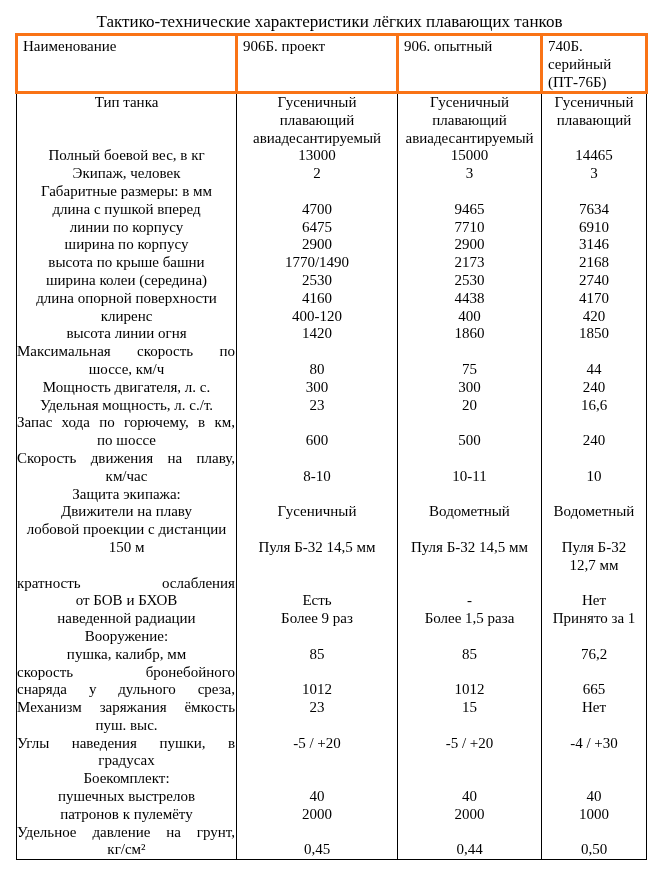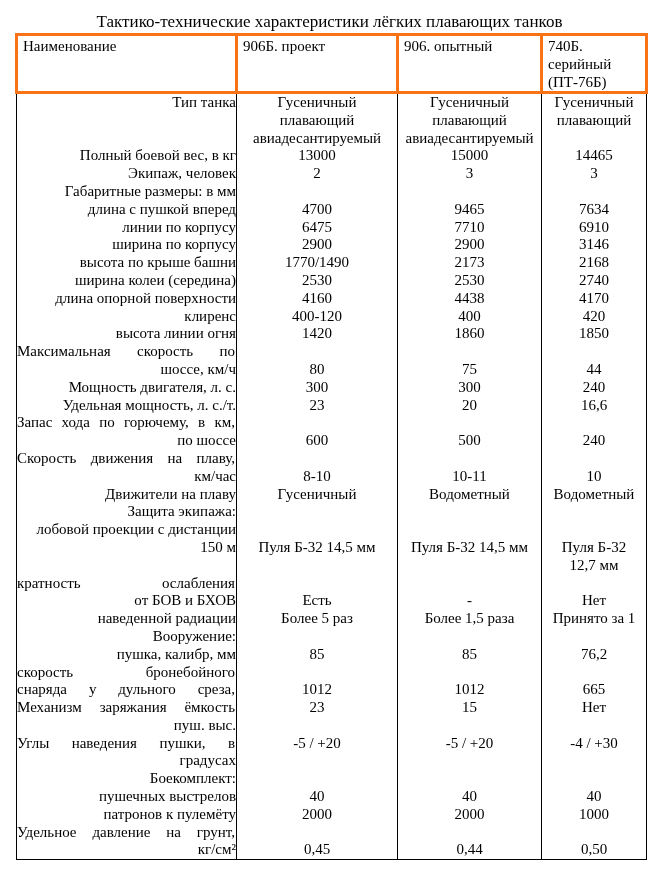--- a/index.html
+++ b/index.html
@@ -48,21 +48,21 @@
     padding: 0;
     height: 17.8px;
     line-height: 17.8px;
     white-space: nowrap;
     vertical-align: top;
     overflow: visible;
   }
   td.lbl {
     padding-left: 5px;
     padding-right: 3px;
-    text-align: right;
+    text-align: center;
   }
   td.val {
     text-align: center;
   }
   .jrow {
     display: flex;
     justify-content: space-between;
     padding-right: 1px;
   }
 </style>
@@ -236,32 +236,32 @@
           <td class="val"></td>
           <td class="val"></td>
         </tr>
         <tr>
           <td class="lbl">км/час</td>
           <td class="val">8-10</td>
           <td class="val">10-11</td>
           <td class="val">10</td>
         </tr>
         <tr>
+          <td class="lbl">Защита экипажа:</td>
+          <td class="val"></td>
+          <td class="val"></td>
+          <td class="val"></td>
+        </tr>
+        <tr>
           <td class="lbl">Движители на плаву</td>
           <td class="val">Гусеничный</td>
           <td class="val">Водометный</td>
           <td class="val">Водометный</td>
         </tr>
         <tr>
-          <td class="lbl">Защита экипажа:</td>
-          <td class="val"></td>
-          <td class="val"></td>
-          <td class="val"></td>
-        </tr>
-        <tr>
           <td class="lbl">лобовой проекции с дистанции</td>
           <td class="val"></td>
           <td class="val"></td>
           <td class="val"></td>
         </tr>
         <tr>
           <td class="lbl">150 м</td>
           <td class="val">Пуля Б-32 14,5 мм</td>
           <td class="val">Пуля Б-32 14,5 мм</td>
           <td class="val">Пуля Б-32</td>
@@ -284,21 +284,21 @@
           <td class="val"></td>
         </tr>
         <tr>
           <td class="lbl">от БОВ и БХОВ</td>
           <td class="val">Есть</td>
           <td class="val">-</td>
           <td class="val">Нет</td>
         </tr>
         <tr>
           <td class="lbl">наведенной радиации</td>
-          <td class="val">Более 5 раз</td>
+          <td class="val">Более 9 раз</td>
           <td class="val">Более 1,5 раза</td>
           <td class="val">Принято за 1</td>
         </tr>
         <tr>
           <td class="lbl">Вооружение:</td>
           <td class="val"></td>
           <td class="val"></td>
           <td class="val"></td>
         </tr>
         <tr>

